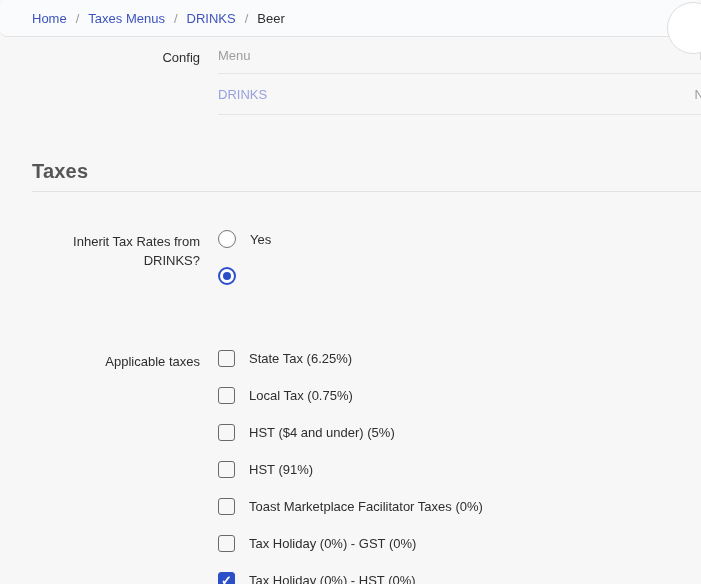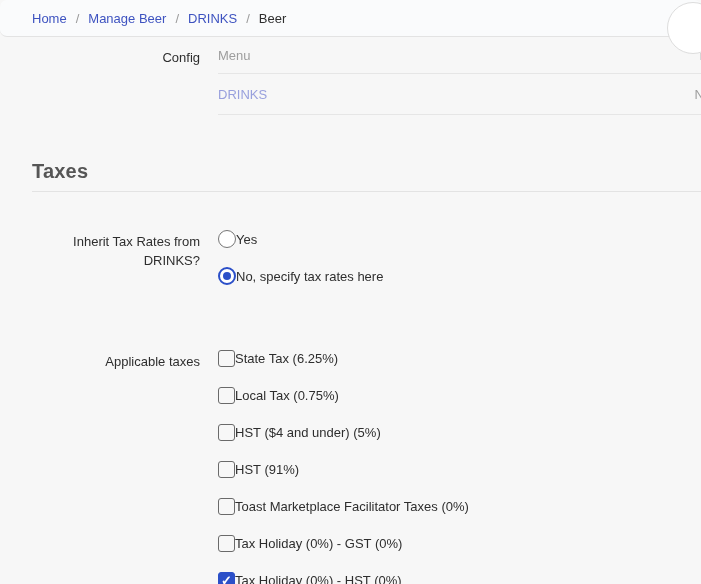--- a/index.html
+++ b/index.html
@@ -77,21 +77,21 @@
   .radio-row{display:flex;align-items:center;margin-bottom:19px;cursor:pointer;}
   .radio{
     width:18px;height:18px;box-sizing:border-box;flex:none;
     border:1.5px solid #767676;border-radius:50%;
     background:#fff;
     display:flex;align-items:center;justify-content:center;
   }
   .radio .dot{width:8px;height:8px;border-radius:50%;background:var(--accent);display:none;}
   .radio.selected{border:2.5px solid var(--accent);}
   .radio.selected .dot{display:block;}
-  .option-label{cursor:pointer;}
+  .option-label{margin-left:14px;cursor:pointer;}
   
   .checkbox-row{display:flex;align-items:center;margin-bottom:20px;cursor:pointer;}
   .checkbox{
     width:17px;height:17px;box-sizing:border-box;flex:none;
     border:1.5px solid #6a6a6a;border-radius:3px;background:transparent;
     display:flex;align-items:center;justify-content:center;
   }
   .checkbox .check{
     display:none;color:#ffffff;font-size:13px;font-weight:700;line-height:1;
     transform:translateY(-0.5px);
@@ -99,21 +99,21 @@
   .checkbox.checked{background:var(--accent);border-color:var(--accent);}
   .checkbox.checked .check{display:block;}
 </style>
 </head>
 <body>
 
 <div class="topbar">
   <div class="breadcrumb">
     <span class="crumb-link">Home</span>
     <span class="crumb-sep">/</span>
-    <span class="crumb-link">Manage Beer</span>
+    <span class="crumb-link">Taxes Menus</span>
     <span class="crumb-sep">/</span>
     <span class="crumb-link">DRINKS</span>
     <span class="crumb-sep">/</span>
     <span class="crumb-current">Beer</span>
   </div>
   <div class="circle-btn"></div>
 </div>
 
 <div class="config-row">
   <div class="gutter">
@@ -144,21 +144,20 @@
     <div class="radio-row">
       <div class="radio">
         
       </div>
       <span class="option-label">Yes</span>
     </div>
     <div class="radio-row">
       <div class="radio selected">
         <div class="dot"></div>
       </div>
-      <span class="option-label">No, specify tax rates here</span>
     </div>
   </div>
 </div>
 
 <div class="form-row second">
   <div class="gutter form-label">Applicable taxes</div>
   <div class="controls">
 
     <div class="checkbox-row">
       <div class="checkbox">

